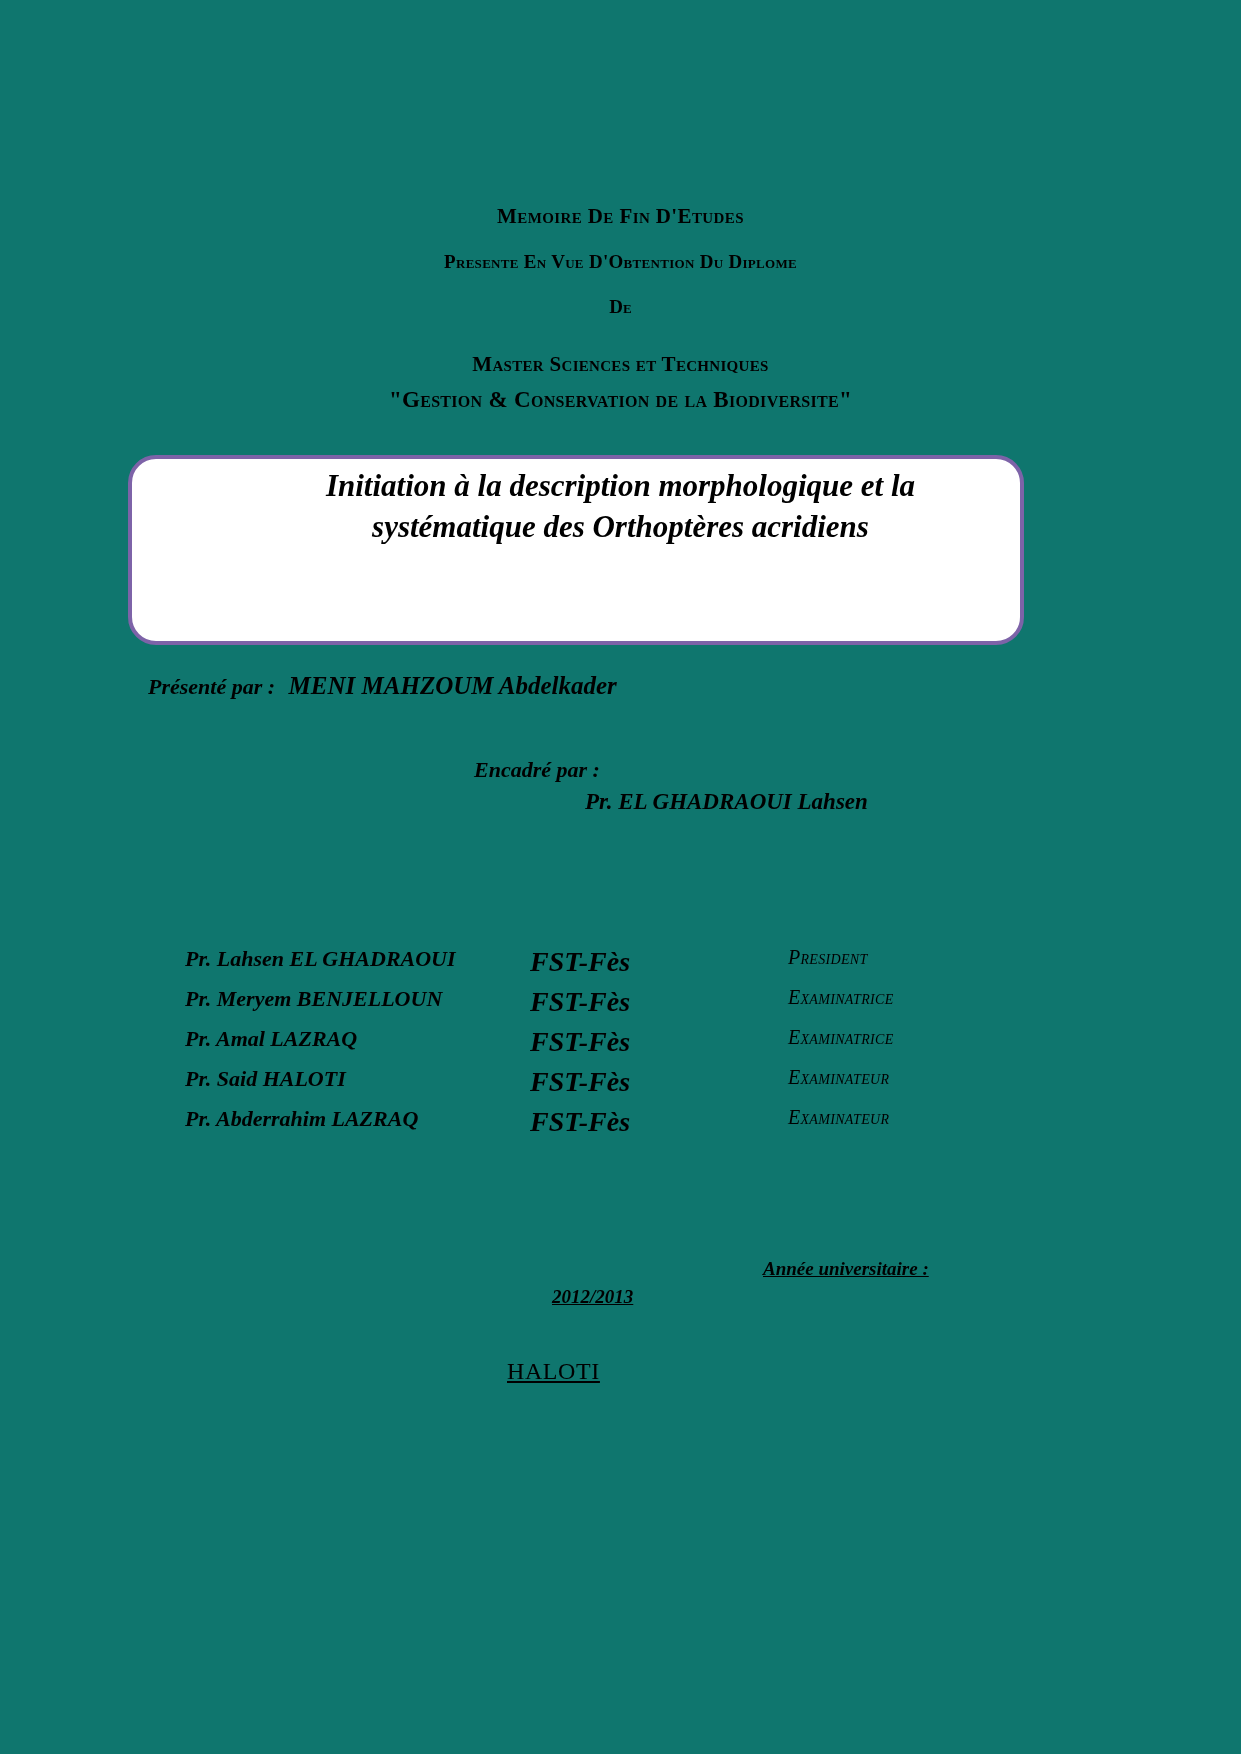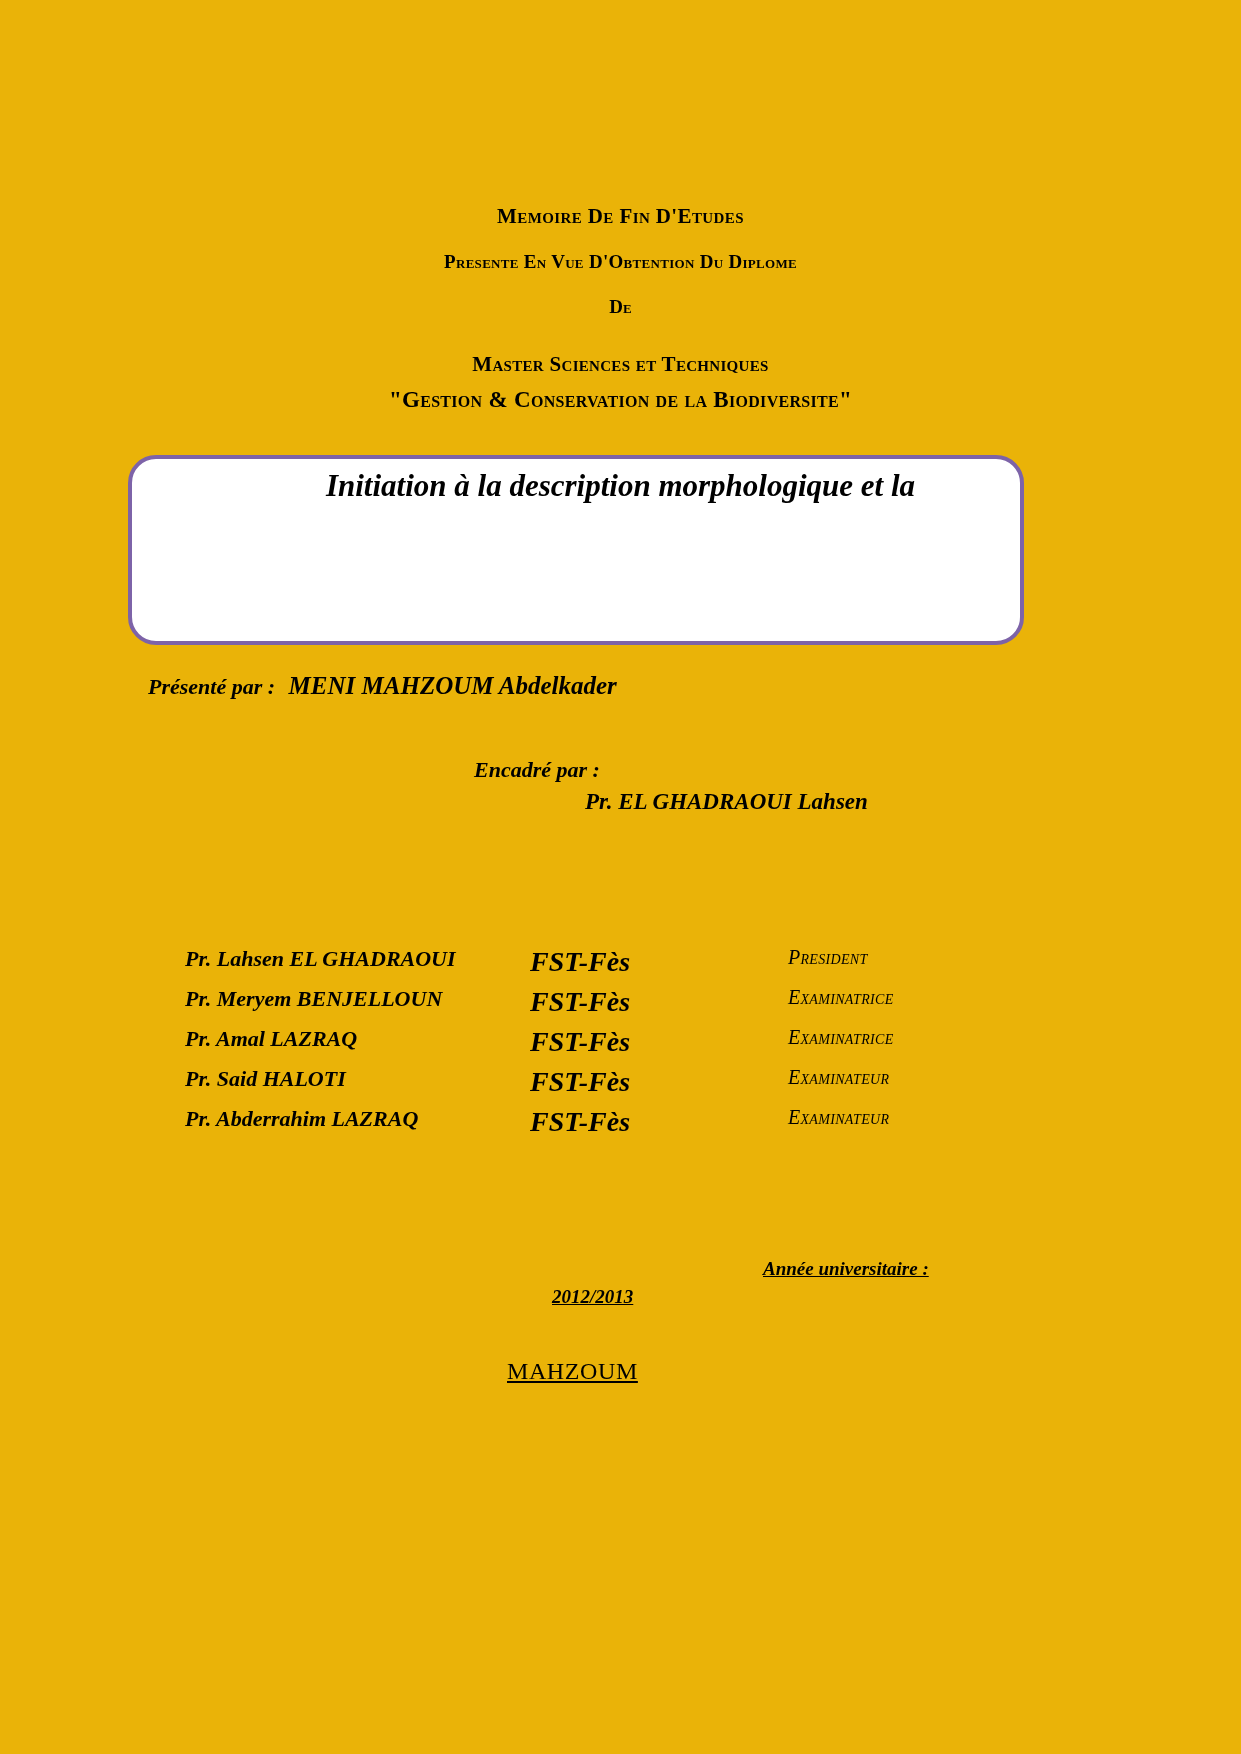--- a/index.html
+++ b/index.html
@@ -5,21 +5,21 @@
   html, body {
     margin: 0;
     padding: 0;
     background: #ffffff;
   }
   .page {
     position: relative;
     width: 1241px;
     height: 1754px;
     margin: 0 auto;
-    background: #eab308;
+    background: #0f766e;
     color: #000000;
     font-family: "Liberation Serif", "DejaVu Serif", serif;
     overflow: hidden;
   }
   .abs { position: absolute; }
   .centered { left: 0; width: 100%; text-align: center; }
   .sc { font-variant: small-caps; }
   .b { font-weight: bold; }
   .i { font-style: italic; }
   .u { text-decoration: underline; }
@@ -70,20 +70,21 @@
 
   <div class="abs centered sc b hdr1">Memoire De Fin D'Etudes</div>
   <div class="abs centered sc b hdr2">Presente En Vue D'Obtention Du Diplome</div>
   <div class="abs centered sc b hdr3">De</div>
   <div class="abs centered sc b hdr4">Master Sciences et Techniques</div>
   <div class="abs centered sc b hdr5">"Gestion &amp; Conservation de la Biodiversite"</div>
 
   <div class="abs title-box"></div>
   <div class="abs centered b i title-text">
     <div>Initiation à la description morphologique et la</div>
+    <div>systématique des Orthoptères acridiens</div>
   </div>
 
   <div class="abs presented b i">
     <span>Présenté par :</span>
     <span class="name">MENI MAHZOUM Abdelkader</span>
   </div>
 
   <div class="abs encadre-label b i">Encadré par :</div>
   <div class="abs encadre-name b i">Pr. EL GHADRAOUI Lahsen</div>
 
@@ -111,15 +112,15 @@
     </div>
     <div class="jury-row">
       <span class="jury-name">Pr. Abderrahim LAZRAQ</span>
       <span class="jury-inst">FST-Fès</span>
       <span class="jury-role">Examinateur</span>
     </div>
   </div>
 
   <div class="abs annee b i u">Année universitaire :</div>
   <div class="abs year b i u">2012/2013</div>
-  <div class="abs resume u">MAHZOUM</div>
+  <div class="abs resume u">HALOTI</div>
 
 </div>
 
 </body></html>

